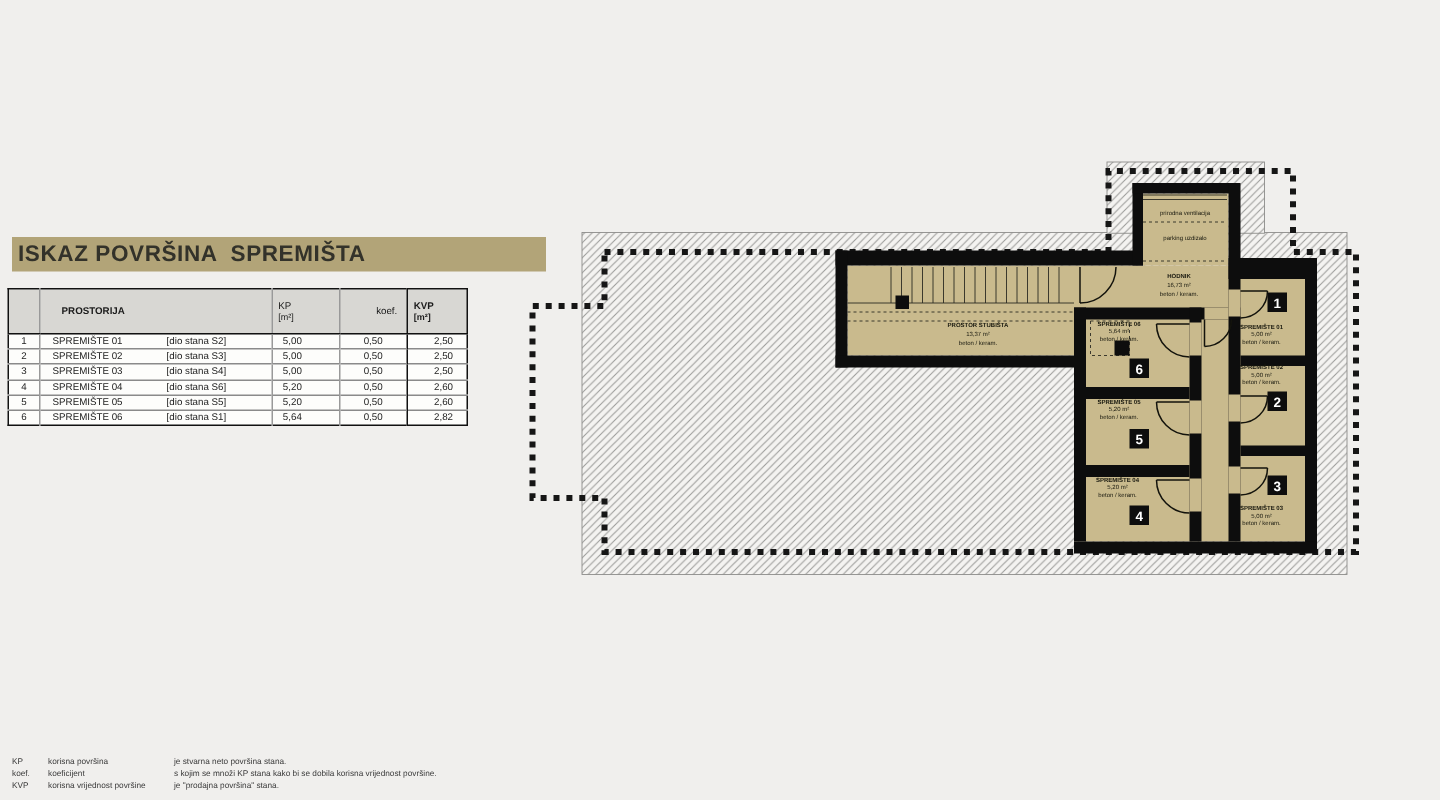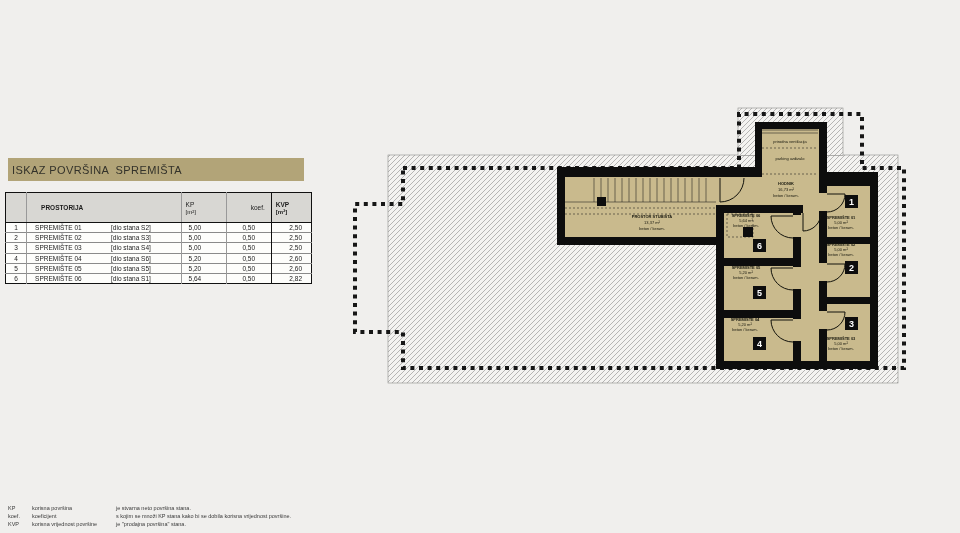--- a/index.html
+++ b/index.html
@@ -4,24 +4,25 @@
 <style>
   html,body{margin:0;padding:0;}
   body{
     width:960px;height:533px;position:relative;overflow:hidden;
     background:#f0efed;
     font-family:"Liberation Sans", sans-serif;
     color:#222;
   }
   
   .titlebar{
-    position:absolute;left:8px;top:158px;width:296px;height:23px;
+    position:absolute;left:8px;top:158px;width:356px;height:23px;
     background:#b2a478;display:flex;align-items:center;
-    font-size:11px;letter-spacing:.4px;color:#33322a;padding-left:4px;box-sizing:border-box;
+    font-size:15px;letter-spacing:.4px;color:#33322a;padding-left:4px;box-sizing:border-box;
     white-space:pre;
+    font-weight:bold;
   }
   table.area{
     position:absolute;left:5px;top:192px;width:307px;
     border-collapse:collapse;table-layout:fixed;
     font-size:6.5px;color:#1c1c1c;background:#fbfbf9;
     border:1.6px solid #111;
   }
   table.area col.c-num{width:21px}
   table.area col.c-name{width:154px}
   table.area col.c-kp{width:45px}

